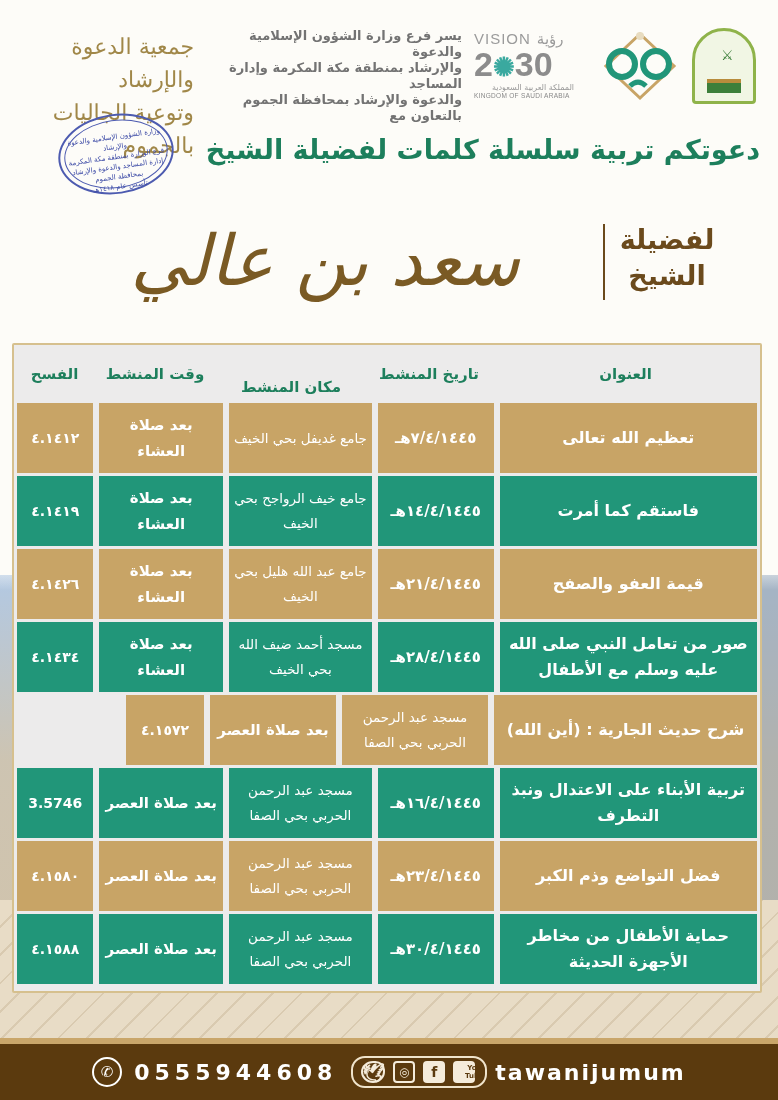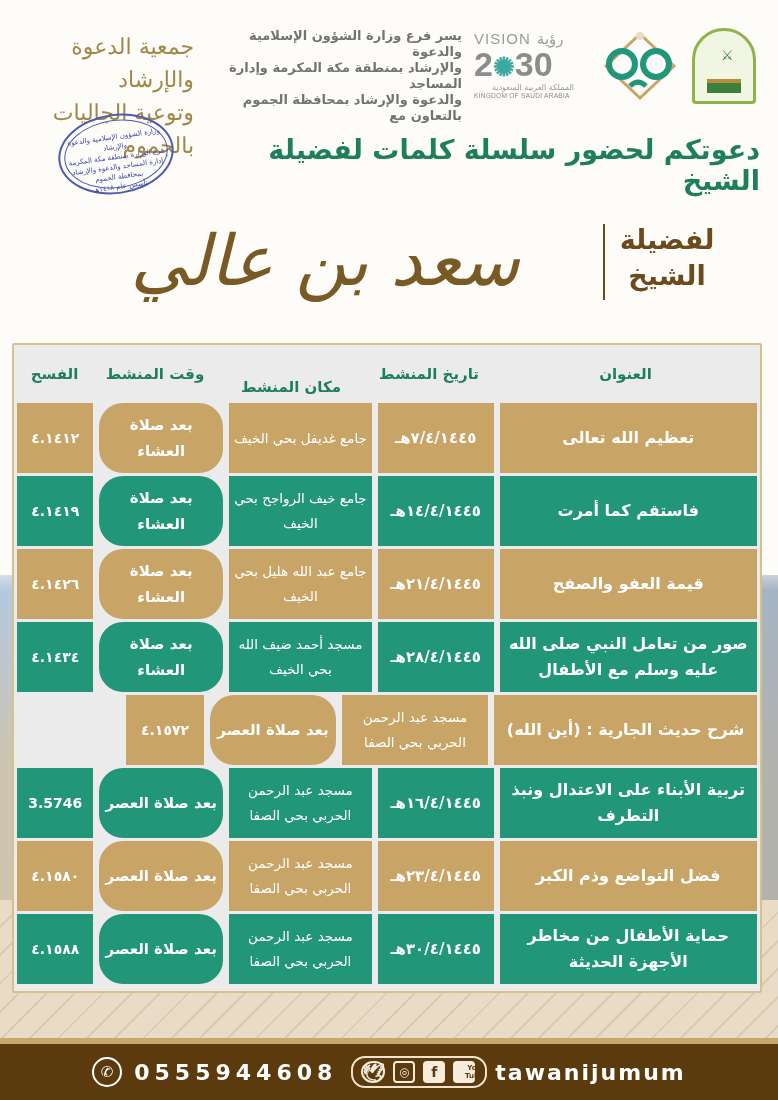--- a/index.html
+++ b/index.html
@@ -124,21 +124,21 @@
     display: flex; align-items: center; justify-content: center;
     direction: rtl; text-align: center;
     color: #ffffff; font-size: 15px; line-height: 26px; font-weight: bold;
     padding: 0 4px;
   }
   .tr.gold .td { background: #c8a466; }
   .tr.green .td { background: #219679; }
   .td.c-title { width: 263px; font-size: 16px; }
   .td.c-date { width: 118px; font-size: 15px; }
   .td.c-place { width: 146px; font-size: 13.5px; line-height: 25px; font-weight: normal; }
-  .td.c-time { width: 126px; font-size: 15px; border-radius: 24px; }
+  .td.c-time { width: 126px; font-size: 15px; }
   .td.c-permit { width: 78px; font-size: 14px; }
   .col-w-title { width: 269px; }
   .col-w-date { width: 124px; }
   .col-w-place { width: 152px; margin-top: 25px; }
   .col-w-time { width: 120px; }
   .col-w-permit { width: 81px; }
 
   
   .footer-top-line { position: absolute; left: 0; top: 1038px; width: 778px; height: 6px; background: #c9a66a; }
   .footer {
@@ -212,21 +212,21 @@
 </div>
 
 <div class="stamp">
   <div>وزارة الشؤون الإسلامية والدعوة والإرشاد</div>
   <div>فرع الوزارة بمنطقة مكة المكرمة</div>
   <div>إدارة المساجد والدعوة والإرشاد</div>
   <div>بمحافظة الجموم</div>
   <div>تأسس عام ١٤١٨هـ</div>
 </div>
 
-<div class="invite-title">دعوتكم لحضور سلسلة كلمات لفضيلة الشيخ</div>
+<div class="invite-title">دعوتكم تربية سلسلة كلمات لفضيلة الشيخ</div>
 
 <div class="sheikh-label">
   <div>لفضيلة</div>
   <div>الشيخ</div>
 </div>
 <div class="divider-bar"></div>
 <div class="sheikh-name">سعد بن عالي السلمي</div>
 
 <div class="table-wrap">
   <div class="thead">

